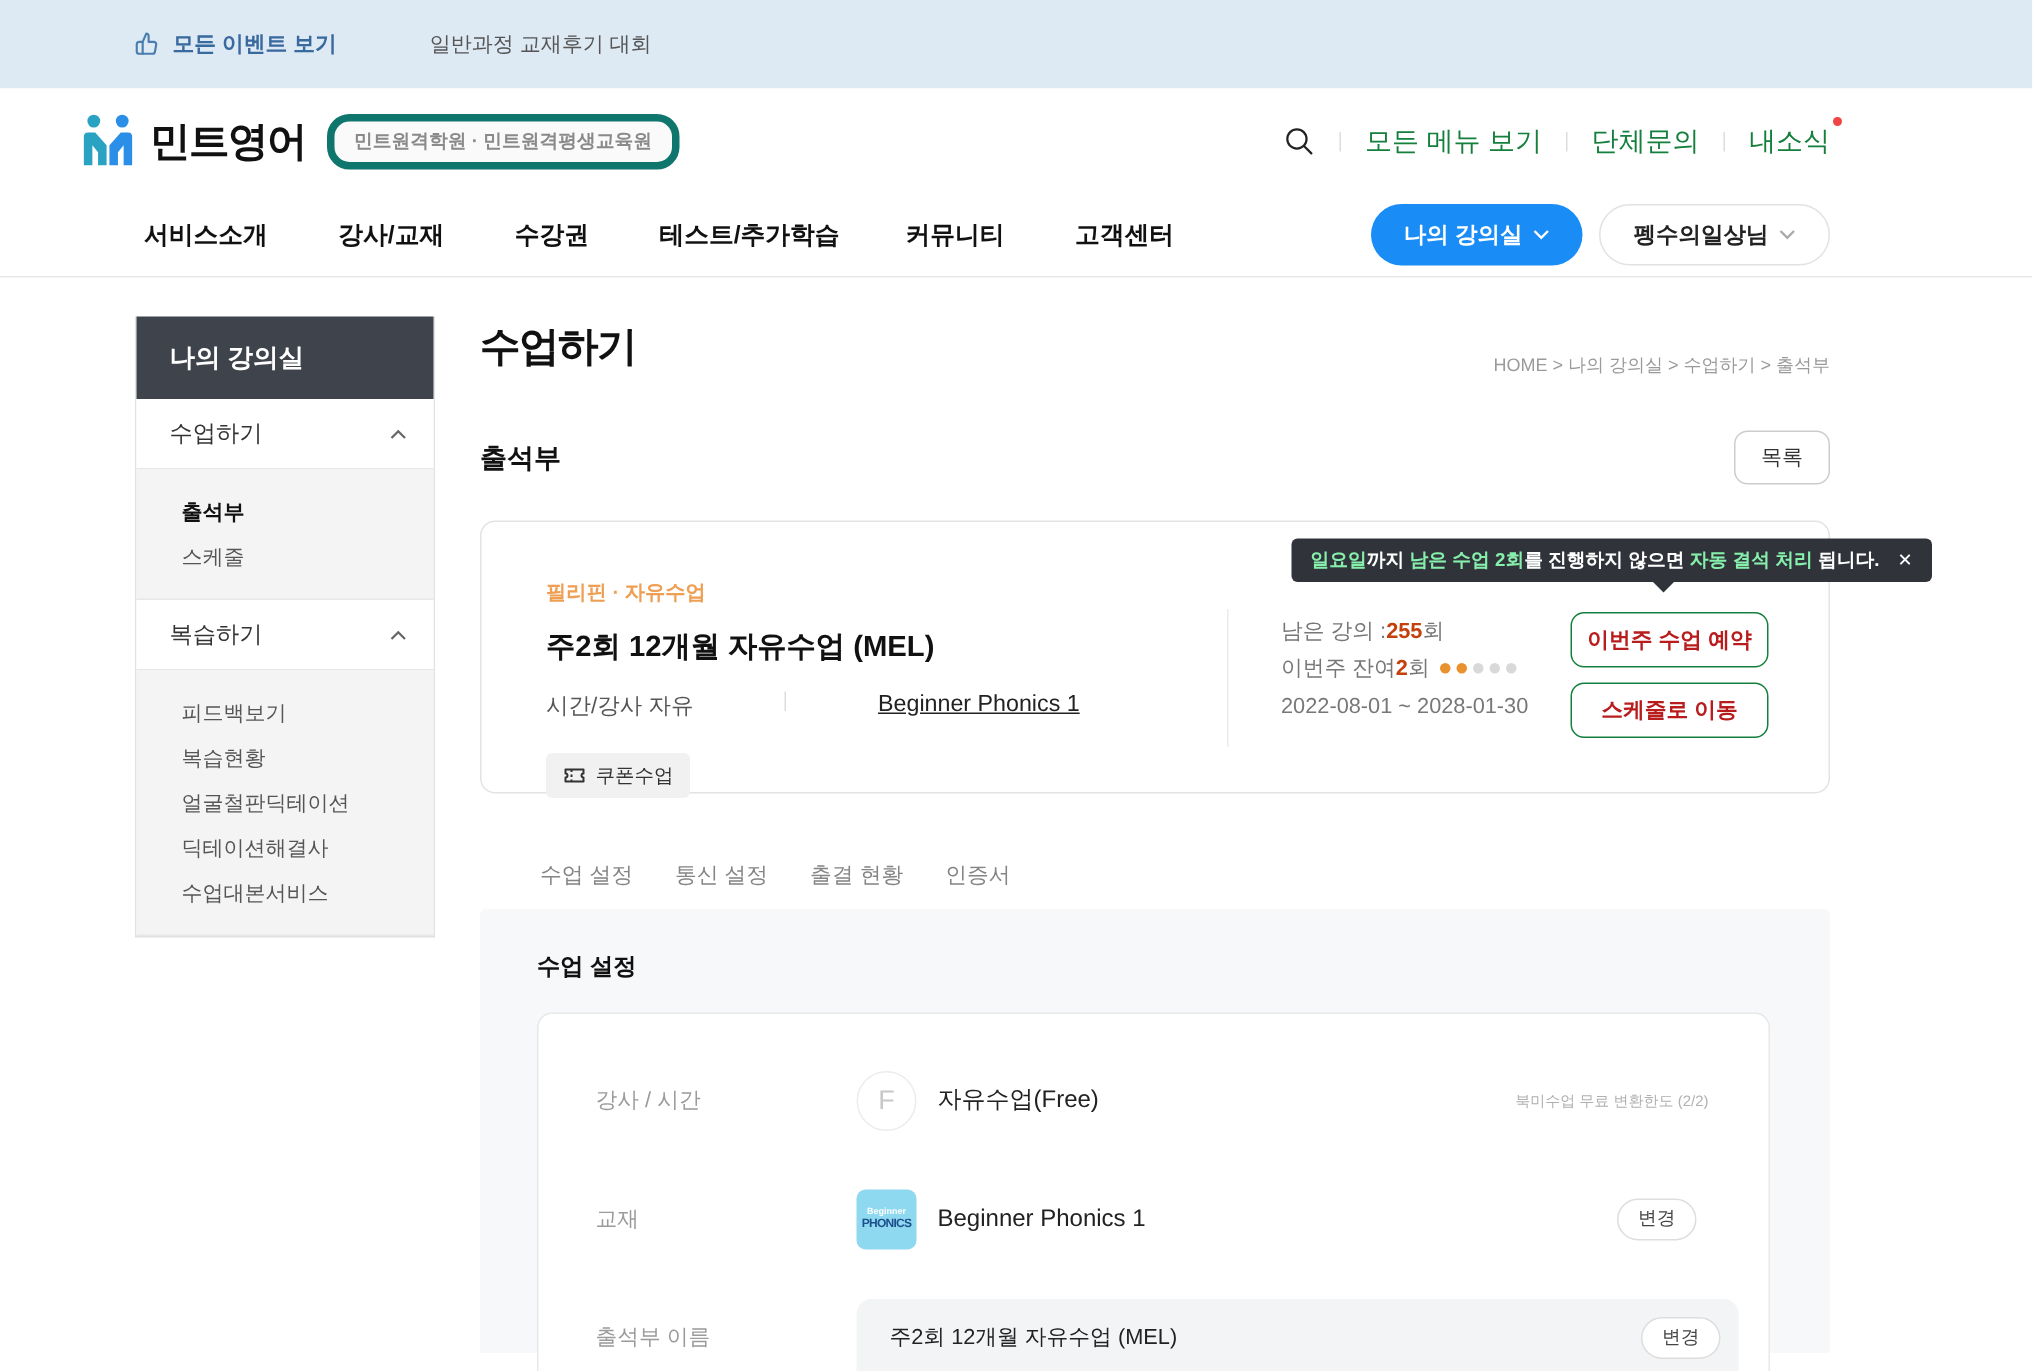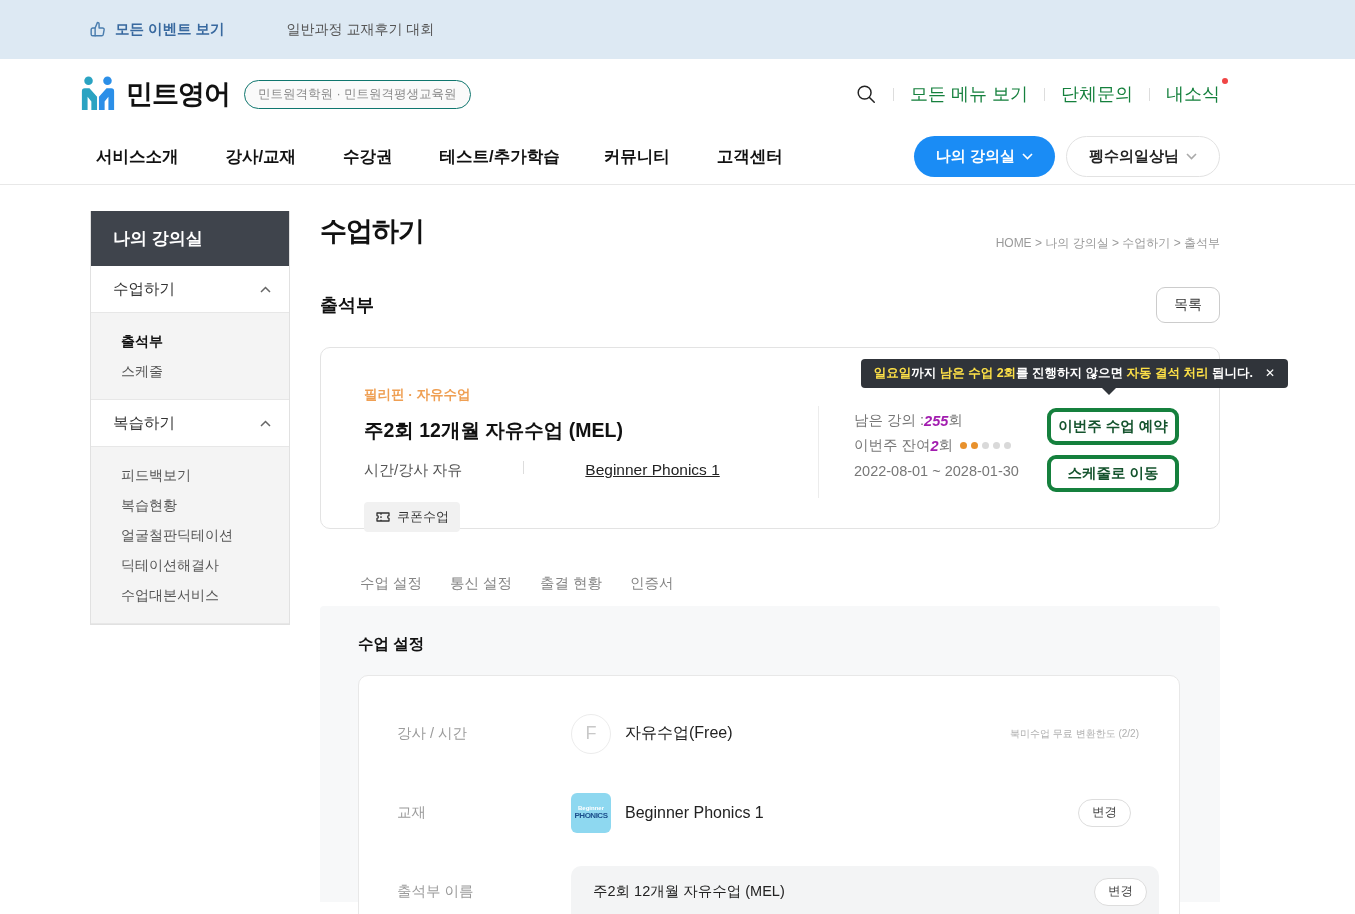--- a/index.html
+++ b/index.html
@@ -6,24 +6,24 @@
   body { font-family:"Liberation Sans","DejaVu Sans",sans-serif; background:#fff; }
   .page { position:relative; width:1355px; height:914px; overflow:hidden; background:#fff; }
 
   
   .topbar { height:59px; background:#dde9f3; display:flex; align-items:center; padding-left:88px; }
   .topbar .event-link { display:flex; align-items:center; gap:8px; color:#38699f; font-size:14.5px; font-weight:bold; cursor:pointer; }
   .topbar .contest-link { margin-left:62px; color:#555; font-size:14px; cursor:pointer; }
 
   
   .header { background:#fff; border-bottom:1px solid #e8e8e8; }
-  .header-top { height:70px; display:flex; align-items:center; padding:0 135px 0 79px; }
+  .header-top { height:70px; display:flex; align-items:center; padding:0 135px 0 53px; }
   .logo { display:flex; align-items:center; gap:9px; cursor:pointer; }
   .logo-text { font-size:27px; font-weight:bold; color:#111; letter-spacing:-1px; }
-  .logo-badge { margin-left:14px; background:#fafafa; border:1px solid #0f766e; color:#8a8a8a; font-size:12.5px; padding:5px 13px; border-radius:15px; }
+  .logo-badge { margin-left:14px; background:#fafafa; border:5px solid #0f766e; color:#8a8a8a; font-size:12.5px; padding:5px 13px; border-radius:15px;font-weight:bold; }
   .header-links { margin-left:auto; display:flex; align-items:center; }
   .header-links .sep { width:1px; height:13px; background:#ddd; margin:0 16px; }
   .header-link { font-size:18px; color:#15803d; cursor:pointer; position:relative; }
   .badge-dot { position:absolute; top:-4px; right:-8px; width:6px; height:6px; border-radius:50%; background:#f04545; }
   .search-btn { cursor:pointer; display:flex; align-items:center; }
 
   .header-nav { height:55px; display:flex; align-items:center; padding:0 135px 0 96px; }
   .nav-item { font-size:16.5px; font-weight:bold; color:#111; margin-right:47px; cursor:pointer; white-space:nowrap; }
   .nav-item:nth-child(4){ margin-right:44px; }
   .nav-right { margin-left:auto; display:flex; align-items:center; gap:11px; }
@@ -45,42 +45,42 @@
   
   .main { position:absolute; left:320px; top:26px; width:900px; }
   .page-title { font-size:27px; font-weight:bold; color:#111; line-height:40px; letter-spacing:-1px; }
   .breadcrumb { position:absolute; right:0; top:24px; font-size:12px; color:#9a9a9a; cursor:pointer; }
   .section-head { margin-top:36px; height:36px; display:flex; align-items:center; justify-content:space-between; }
   .section-title { font-size:18px; font-weight:bold; color:#111; }
   .list-btn { width:64px; height:36px; background:#fff; border:1px solid #ccc; border-radius:9px; font-size:14px; color:#333; cursor:pointer; font-family:inherit; }
 
   
   .tooltip { position:absolute; top:148px; right:-68px; height:29px; line-height:29px; background:#30343a; color:#fff; font-size:12.5px; font-weight:bold; border-radius:4px; padding:0 13px; white-space:nowrap; z-index:5; }
-  .tooltip .hl { color:#fde047; }
+  .tooltip .hl { color:#86efac; }
   .tooltip .close { margin-left:12px; cursor:pointer; font-weight:normal; font-size:12px; }
   .tooltip:after { content:""; position:absolute; top:100%; right:172px; border:7px solid transparent; border-top-color:#30343a; }
 
   
   .course-card { position:relative; margin-top:24px; height:182px; border:1px solid #e3e3e3; border-radius:10px; background:#fff; }
   .course-left { position:absolute; left:43px; top:38px; }
   .course-cat { font-size:13.5px; font-weight:bold; color:#ef9f53; }
   .course-title { font-size:19.5px; font-weight:bold; color:#111; margin-top:13px; }
   .course-meta { display:flex; margin-top:17px; font-size:15px; color:#555;gap:48px; }
   .course-meta .pipe { width:1px; height:13px; background:#ddd; margin:0 13px; }
   .textbook-link { font-size:15.5px; color:#222; text-decoration:underline; cursor:pointer; }
   .coupon-tag { display:inline-flex; align-items:center; gap:6px; margin-top:22px; background:#f1f1f1; border-radius:4px; padding:6px 11px; font-size:13px; color:#333; }
   .course-vsep { position:absolute; left:497px; top:58px; height:92px; width:1px; background:#ececec; }
   .course-stats { position:absolute; left:533px; top:60px; font-size:14.5px; color:#777; }
   .course-stats .row { height:25px; display:flex; align-items:center; }
-  .course-stats b { color:#a21caf;font-style:italic; }
+  .course-stats b { color:#c2410c; }
   .dots { display:inline-flex; gap:4px; margin-left:7px; }
   .dot { width:7px; height:7px; border-radius:50%; background:#d9d9d9; }
   .dot.filled { background:#e8912d; }
   .course-btns { position:absolute; right:40px; top:60px; display:flex; flex-direction:column; gap:10px; }
-  .card-btn { width:132px; height:37px; background:#fff; border:4px solid #15803d; border-radius:9px; font-size:14.5px; font-weight:bold; color:#14532d; cursor:pointer; font-family:inherit; }
+  .card-btn { width:132px; height:37px; background:#fff; border:1px solid #15803d; border-radius:9px; font-size:14.5px; font-weight:bold; color:#b91c1c; cursor:pointer; font-family:inherit; }
 
   
   .tabs { margin-top:45px; display:flex; gap:28px; padding-left:40px; }
   .tab { font-size:14.5px; color:#858585; cursor:pointer; }
 
   
   .settings { margin-top:13px; height:296px; background:#f7f8f9; border-radius:4px 4px 0 0; padding:28px 40px 0 38px; }
   .settings-heading { font-size:15.5px; font-weight:bold; color:#111; }
   .settings-card { margin-top:20px; background:#fff; border:1px solid #e8e8e8; border-radius:10px; padding-top:18px; }
   .set-row { height:79px; display:flex; align-items:center; }

